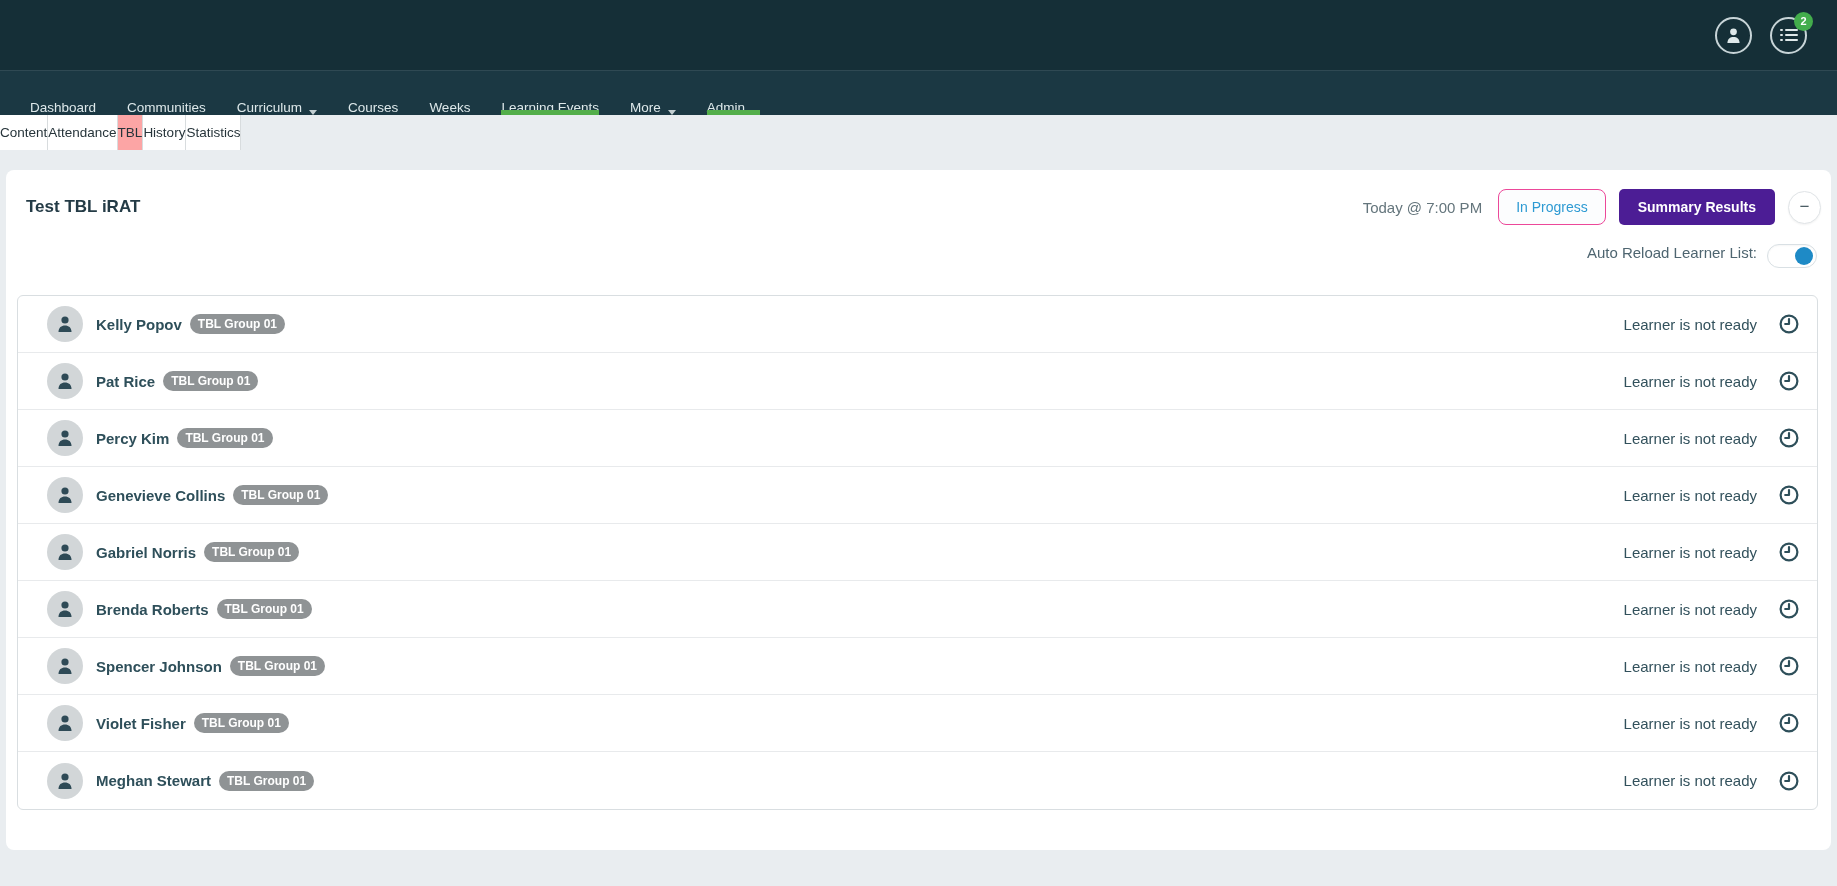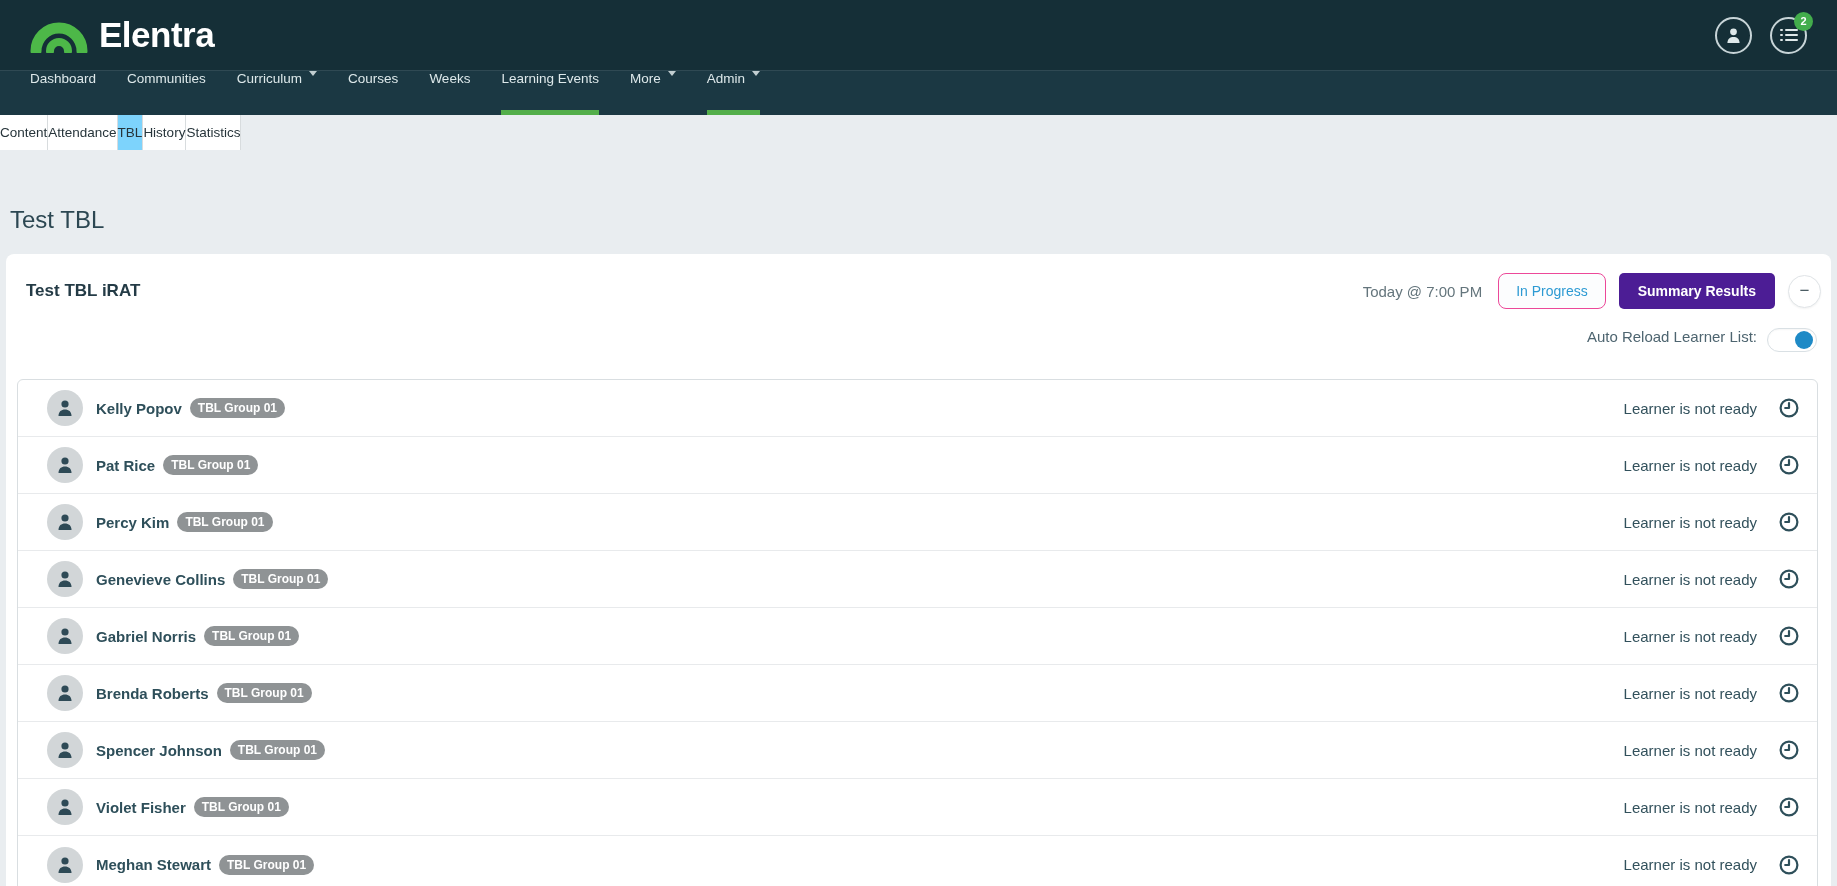--- a/index.html
+++ b/index.html
@@ -29,42 +29,42 @@
     font-size:11px; font-weight:bold;
     display:flex; align-items:center; justify-content:center;
   }
 
   
   .navbar {
     height:45px; background:#1b3843; border-top:1px solid rgba(255,255,255,.09);
     display:flex; align-items:stretch; padding:0 30px; gap:31px;
   }
   .nav-item {
-    display:flex; align-items:flex-start; color:#dde8ea; font-size:13.5px;
+    display:flex; align-items:flex-end; color:#dde8ea; font-size:13.5px;
     position:relative; cursor:pointer; white-space:nowrap;
   }
   .nav-item.active::after {
     content:""; position:absolute; left:0; right:0; bottom:0;
     height:5px; background:#53ae4a;
   }
   .caret {
     width:0; height:0; border-left:4px solid transparent;
     border-right:4px solid transparent; border-top:5px solid #c2ced1;
     margin-left:7px; display:none;
   }
   .caret.visible { display:block; }
 
   
   .tabbar { display:flex; height:35px; }
   .tab {
     background:#ffffff; border-right:1px solid #d8dcde; padding:0 0;
     display:flex; align-items:center; font-size:13.5px; color:#26343a;
     cursor:pointer; white-space:nowrap;
   }
-  .tab.active { background:#7dd3fc; }
+  .tab.active { background:#fca5a5; }
 
   
   .main { padding:0 6px; }
   .page-title { margin:56px 0 0 4px; font-size:24px; color:#2c4752; font-weight:500; }
 
   .card { background:#ffffff; border-radius:8px; margin-top:20px; padding-bottom:40px; }
   .card-header { display:flex; align-items:center; padding:19px 10px 0 20px; }
   .card-title { font-size:17px; font-weight:700; color:#243b46; }
   .header-right { margin-left:auto; display:flex; align-items:center; gap:13px; }
   .schedule { font-size:15px; color:#64757c; margin-right:3px;text-align:right; }
@@ -120,29 +120,20 @@
     font-weight:700; padding:3px 8px; border-radius:10px; white-space:nowrap;
   }
   .row-right { margin-left:auto; display:flex; align-items:center; gap:22px; }
   .status-text { font-size:15px; color:#32515c; }
   .clock-icon { display:flex; align-items:center; cursor:pointer; }
 </style>
 </head>
 <body>
 
 <div class="topbar">
-  <div class="logo">
-    <span style="display:flex;">
-      <svg width="58" height="36" viewBox="0 0 58 36">
-        <path d="M6 34 A 23 23 0 0 1 52 34" stroke="#4db848" stroke-width="11" fill="none" stroke-linecap="round"></path>
-        <path d="M20 34 A 9 9 0 0 1 38 34" stroke="#4db848" stroke-width="8" fill="none" stroke-linecap="round"></path>
-      </svg>
-    </span>
-    <span class="logo-text">Elentra</span>
-  </div>
   <div class="topbar-right">
     <div class="icon-circle">
       <span style="display:flex;">
         <svg width="15" height="17" viewBox="0 0 16 18">
           <circle cx="8" cy="5" r="3.6" fill="#dfe9ea"></circle>
           <path d="M1.5 17 C1.5 12.6 4.4 10.5 8 10.5 C11.6 10.5 14.5 12.6 14.5 17 Z" fill="#dfe9ea"></path>
         </svg>
       </span>
     </div>
     <div class="icon-circle">
@@ -223,21 +214,20 @@
     <div class="tab">
       <span>History</span>
     </div>
 
     <div class="tab">
       <span>Statistics</span>
     </div>
   </div>
 
 <div class="main">
-  <h1 class="page-title">Test TBL</h1>
 
   <div class="card">
     <div class="card-header">
       <span class="card-title">Test TBL iRAT</span>
       <div class="header-right">
         <span class="schedule">Today @ 7:00 PM</span>
         <button class="btn-inprogress">In Progress</button>
         <button class="btn-summary">Summary Results</button>
         <button class="btn-collapse">
             <span>−</span>

